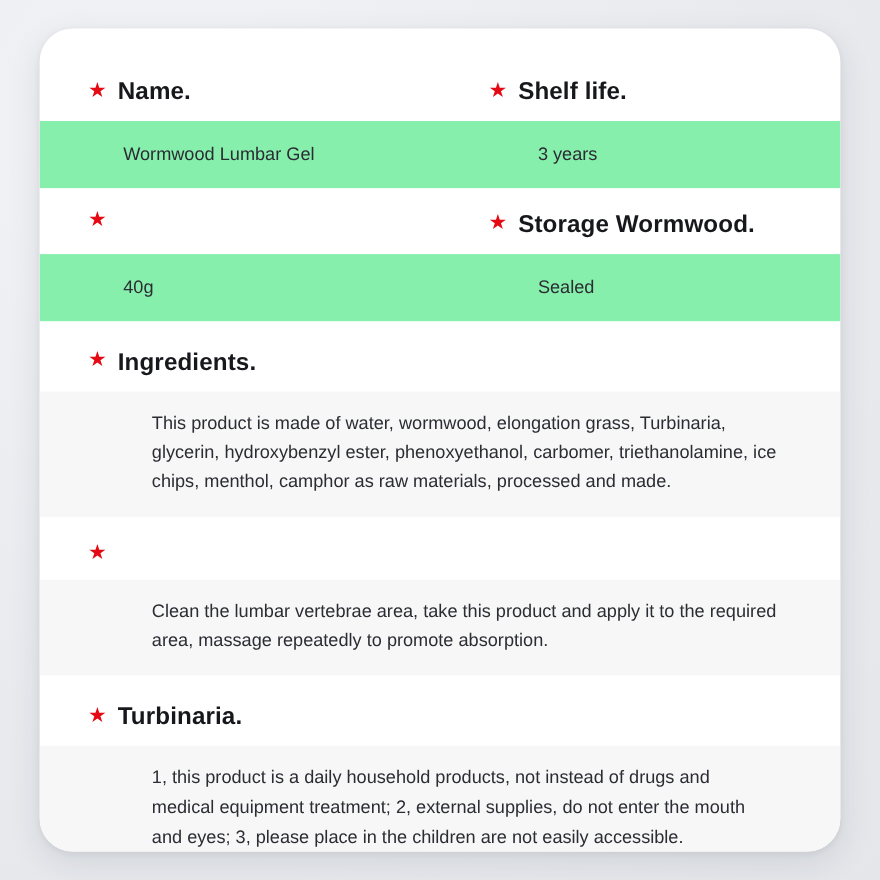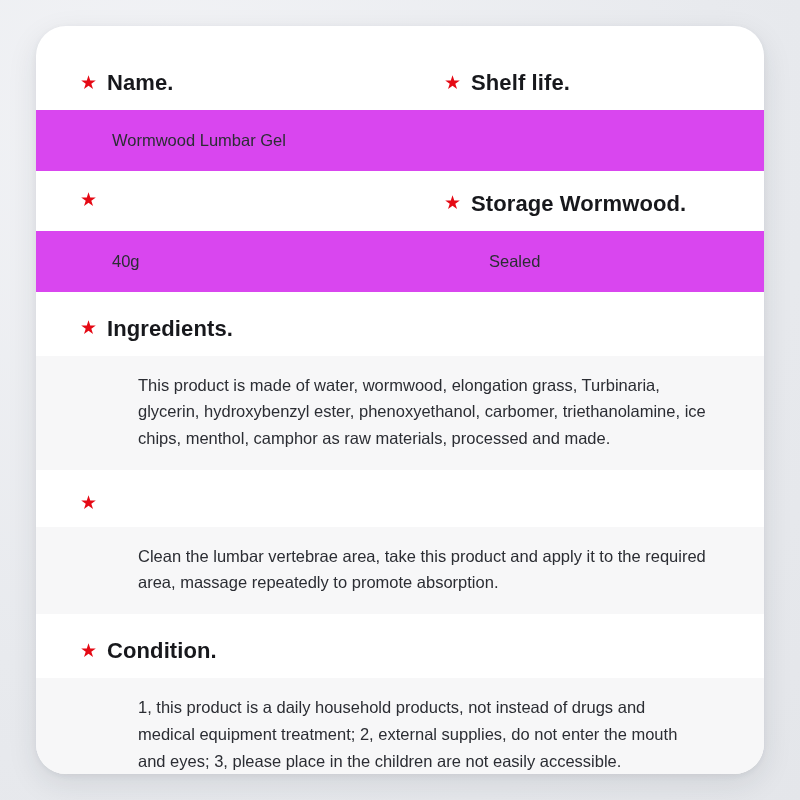--- a/index.html
+++ b/index.html
@@ -59,21 +59,21 @@
     top: -1px;
   }
   .head-text {
     font-size: 22px;
     font-weight: bold;
     color: #17181c;
     letter-spacing: 0.1px;
   }
 
   .value-band {
-    background: #d946ef;
+    background: #86efac;
     gap: 26px;
   }
   .value-cell {
     padding: 18px 44px 18px 76px;
     box-sizing: border-box;
     font-size: 16.5px;
     color: #2b2d33;
     line-height: 1.5;
   }
   .body-band {
@@ -108,20 +108,23 @@
       <div class="head-line">
         <span class="star">★</span>
         <span class="head-text">Shelf life.</span>
       </div>
     </div>
   </div>
 
   <div class="row value-band">
     <div class="half">
       <div class="value-cell">Wormwood Lumbar Gel</div>
+    </div>
+    <div class="half">
+      <div class="value-cell">3 years</div>
     </div>
   </div>
 
   <div class="gap-sm"></div>
 
   <div class="row">
     <div class="half">
       <div class="head-line">
         <span class="star">★</span>
       </div>
@@ -159,19 +162,19 @@
     <span class="star">★</span>
   </div>
   <div class="body-band">
     <div class="body-text">Clean the lumbar vertebrae area, take this product and apply it to the required area, massage repeatedly to promote absorption.</div>
   </div>
 
   <div class="gap-md"></div>
 
   <div class="head-line">
     <span class="star">★</span>
-    <span class="head-text">Condition.</span>
+    <span class="head-text">Turbinaria.</span>
   </div>
   <div class="body-band">
     <div class="body-text">1, this product is a daily household products, not instead of drugs and medical equipment treatment; 2, external supplies, do not enter the mouth and eyes; 3, please place in the children are not easily accessible.</div>
   </div>
 
 </div>
 
 </body></html>

